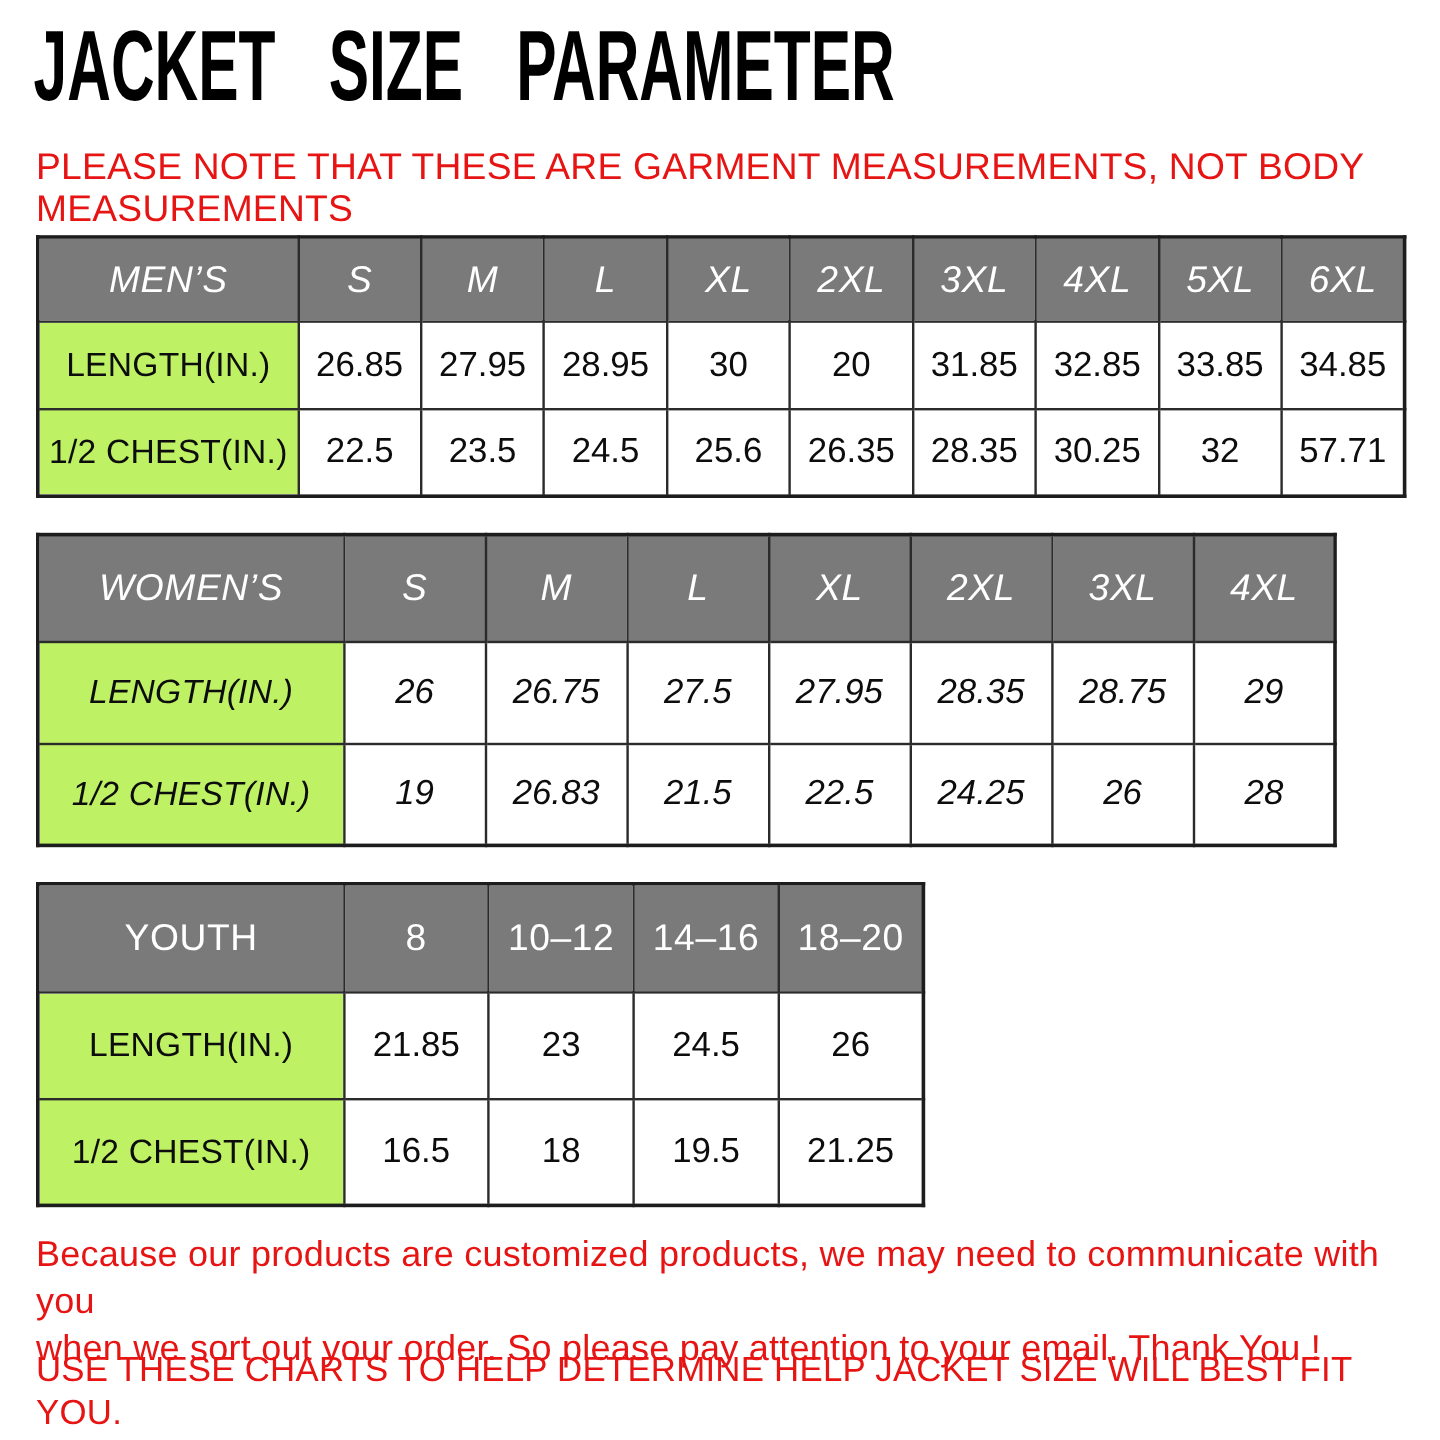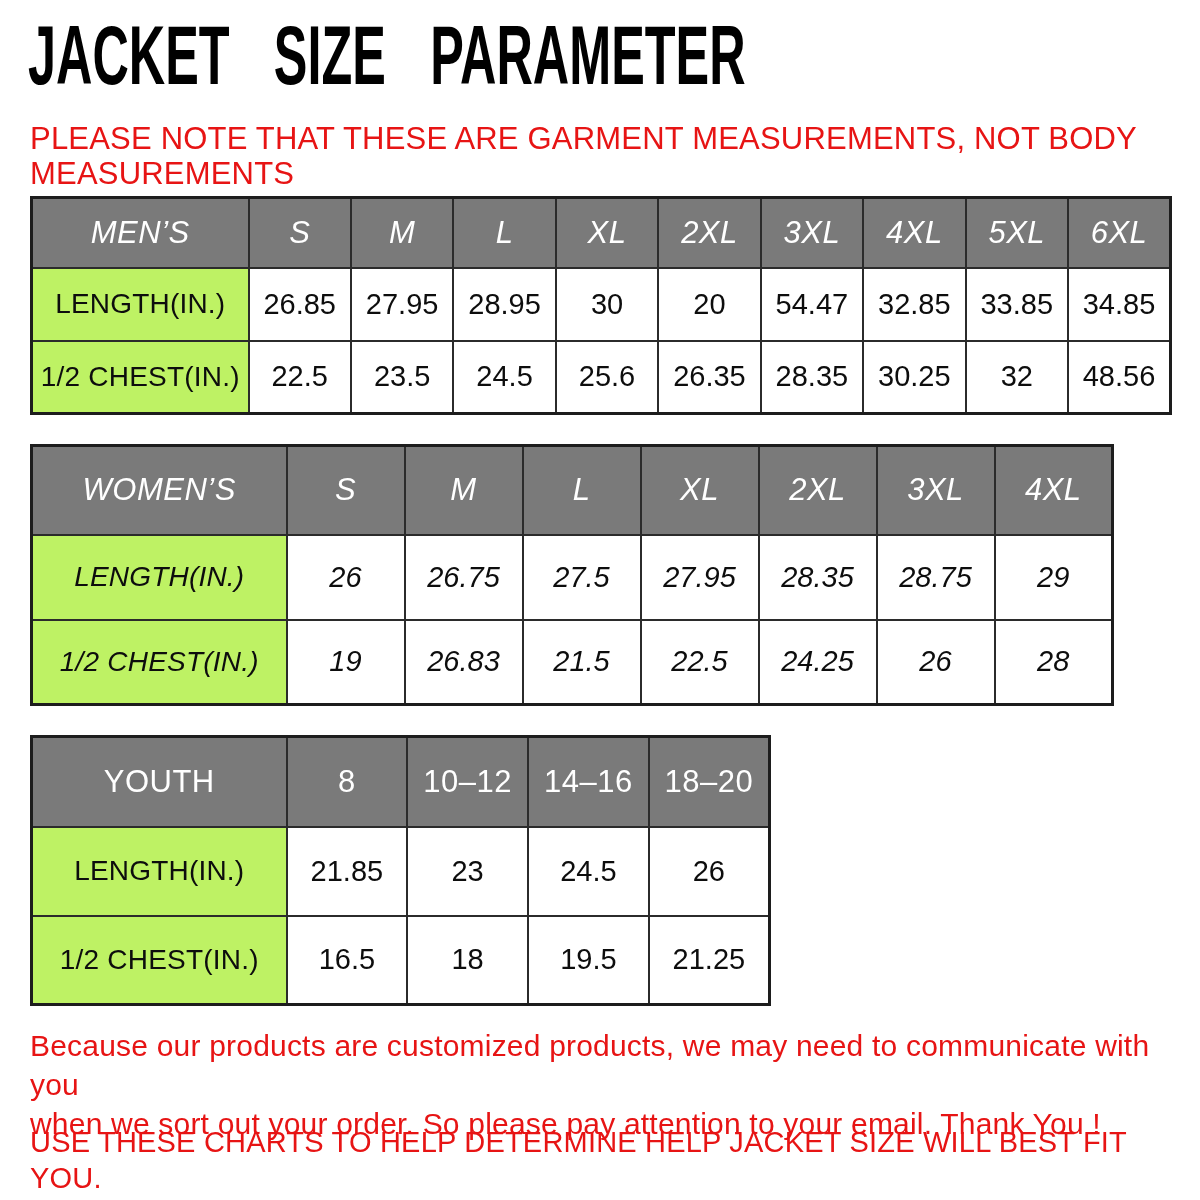--- a/index.html
+++ b/index.html
@@ -161,36 +161,36 @@
         </tr>
       </thead>
       <tbody>
         <tr>
           <th>LENGTH(IN.)</th>
           <td>26.85</td>
           <td>27.95</td>
           <td>28.95</td>
           <td>30</td>
           <td>20</td>
-          <td>54.47</td>
+          <td>31.85</td>
           <td>32.85</td>
           <td>33.85</td>
           <td>34.85</td>
         </tr>
         <tr>
           <th>1/2 CHEST(IN.)</th>
           <td>22.5</td>
           <td>23.5</td>
           <td>24.5</td>
           <td>25.6</td>
           <td>26.35</td>
           <td>28.35</td>
           <td>30.25</td>
           <td>32</td>
-          <td>48.56</td>
+          <td>57.71</td>
         </tr>
       </tbody>
     </table>
 
   <table class="size-table t-womens">
       <colgroup>
         <col class="label-col">
         <col>
         <col>
         <col>

